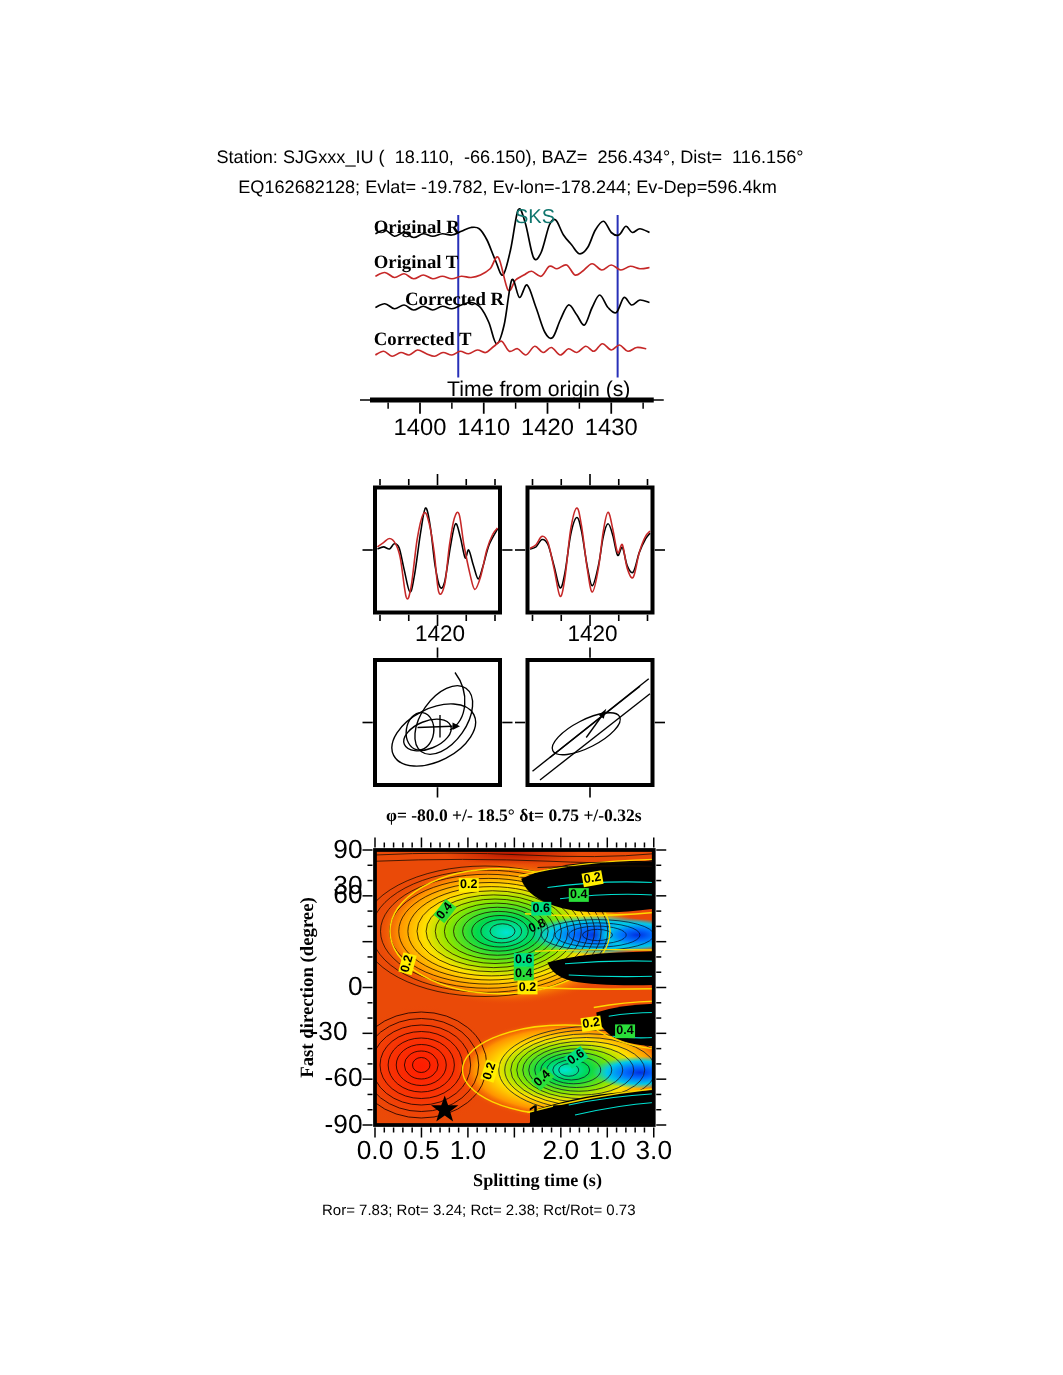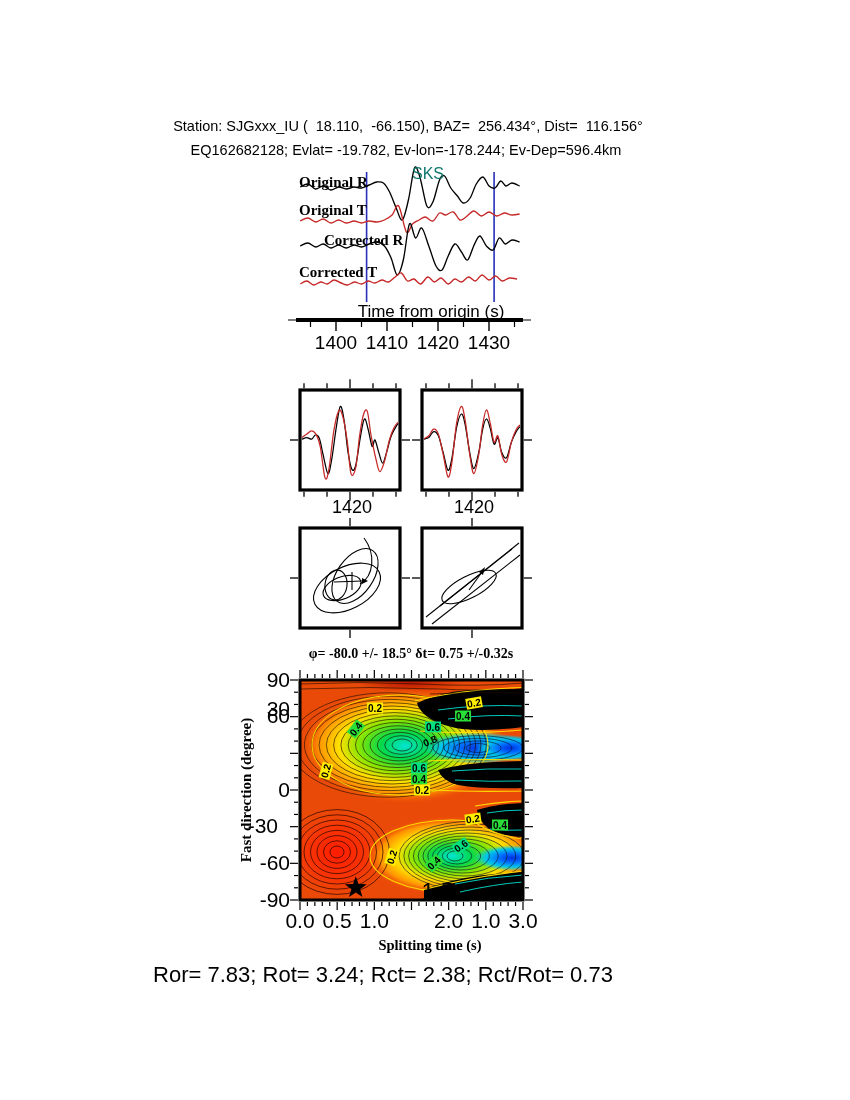--- a/index.html
+++ b/index.html
@@ -376,14 +376,14 @@
       <div class="clabel" style="left: 419px; top: 768px; transform: translate(-50%, -50%) rotate(0deg); background: rgb(0, 224, 128);">0.6</div>
       <div class="clabel" style="left: 419px; top: 779px; transform: translate(-50%, -50%) rotate(0deg); background: rgb(42, 222, 58);">0.4</div>
       <div class="clabel" style="left: 422px; top: 790px; transform: translate(-50%, -50%) rotate(0deg); background: rgb(255, 238, 0);">0.2</div>
       <div class="clabel" style="left: 473px; top: 819px; transform: translate(-50%, -50%) rotate(-8deg); background: rgb(255, 238, 0);">0.2</div>
       <div class="clabel" style="left: 500px; top: 825px; transform: translate(-50%, -50%) rotate(0deg); background: rgb(42, 222, 58);">0.4</div>
       <div class="clabel" style="left: 461px; top: 846px; transform: translate(-50%, -50%) rotate(-35deg); background: rgb(0, 224, 128);">0.6</div>
       <div class="clabel" style="left: 392px; top: 857px; transform: translate(-50%, -50%) rotate(-72deg); background: rgb(255, 238, 0);">0.2</div>
       <div class="clabel" style="left: 434px; top: 863px; transform: translate(-50%, -50%) rotate(-45deg); background: rgb(42, 222, 58);">0.4</div>
     </div>
 
-  <div class="t ctr" style="left:383px;top:962px;font-size:22px">Ror= 7.83; Rot= 3.24; Rct= 2.38; Rct/Rot= 0.73</div>
+  <div class="t ctr" style="left:383px;top:962px;font-size:12px">Ror= 7.83; Rot= 3.24; Rct= 2.38; Rct/Rot= 0.73</div>
 </div>
 
 </body></html>

